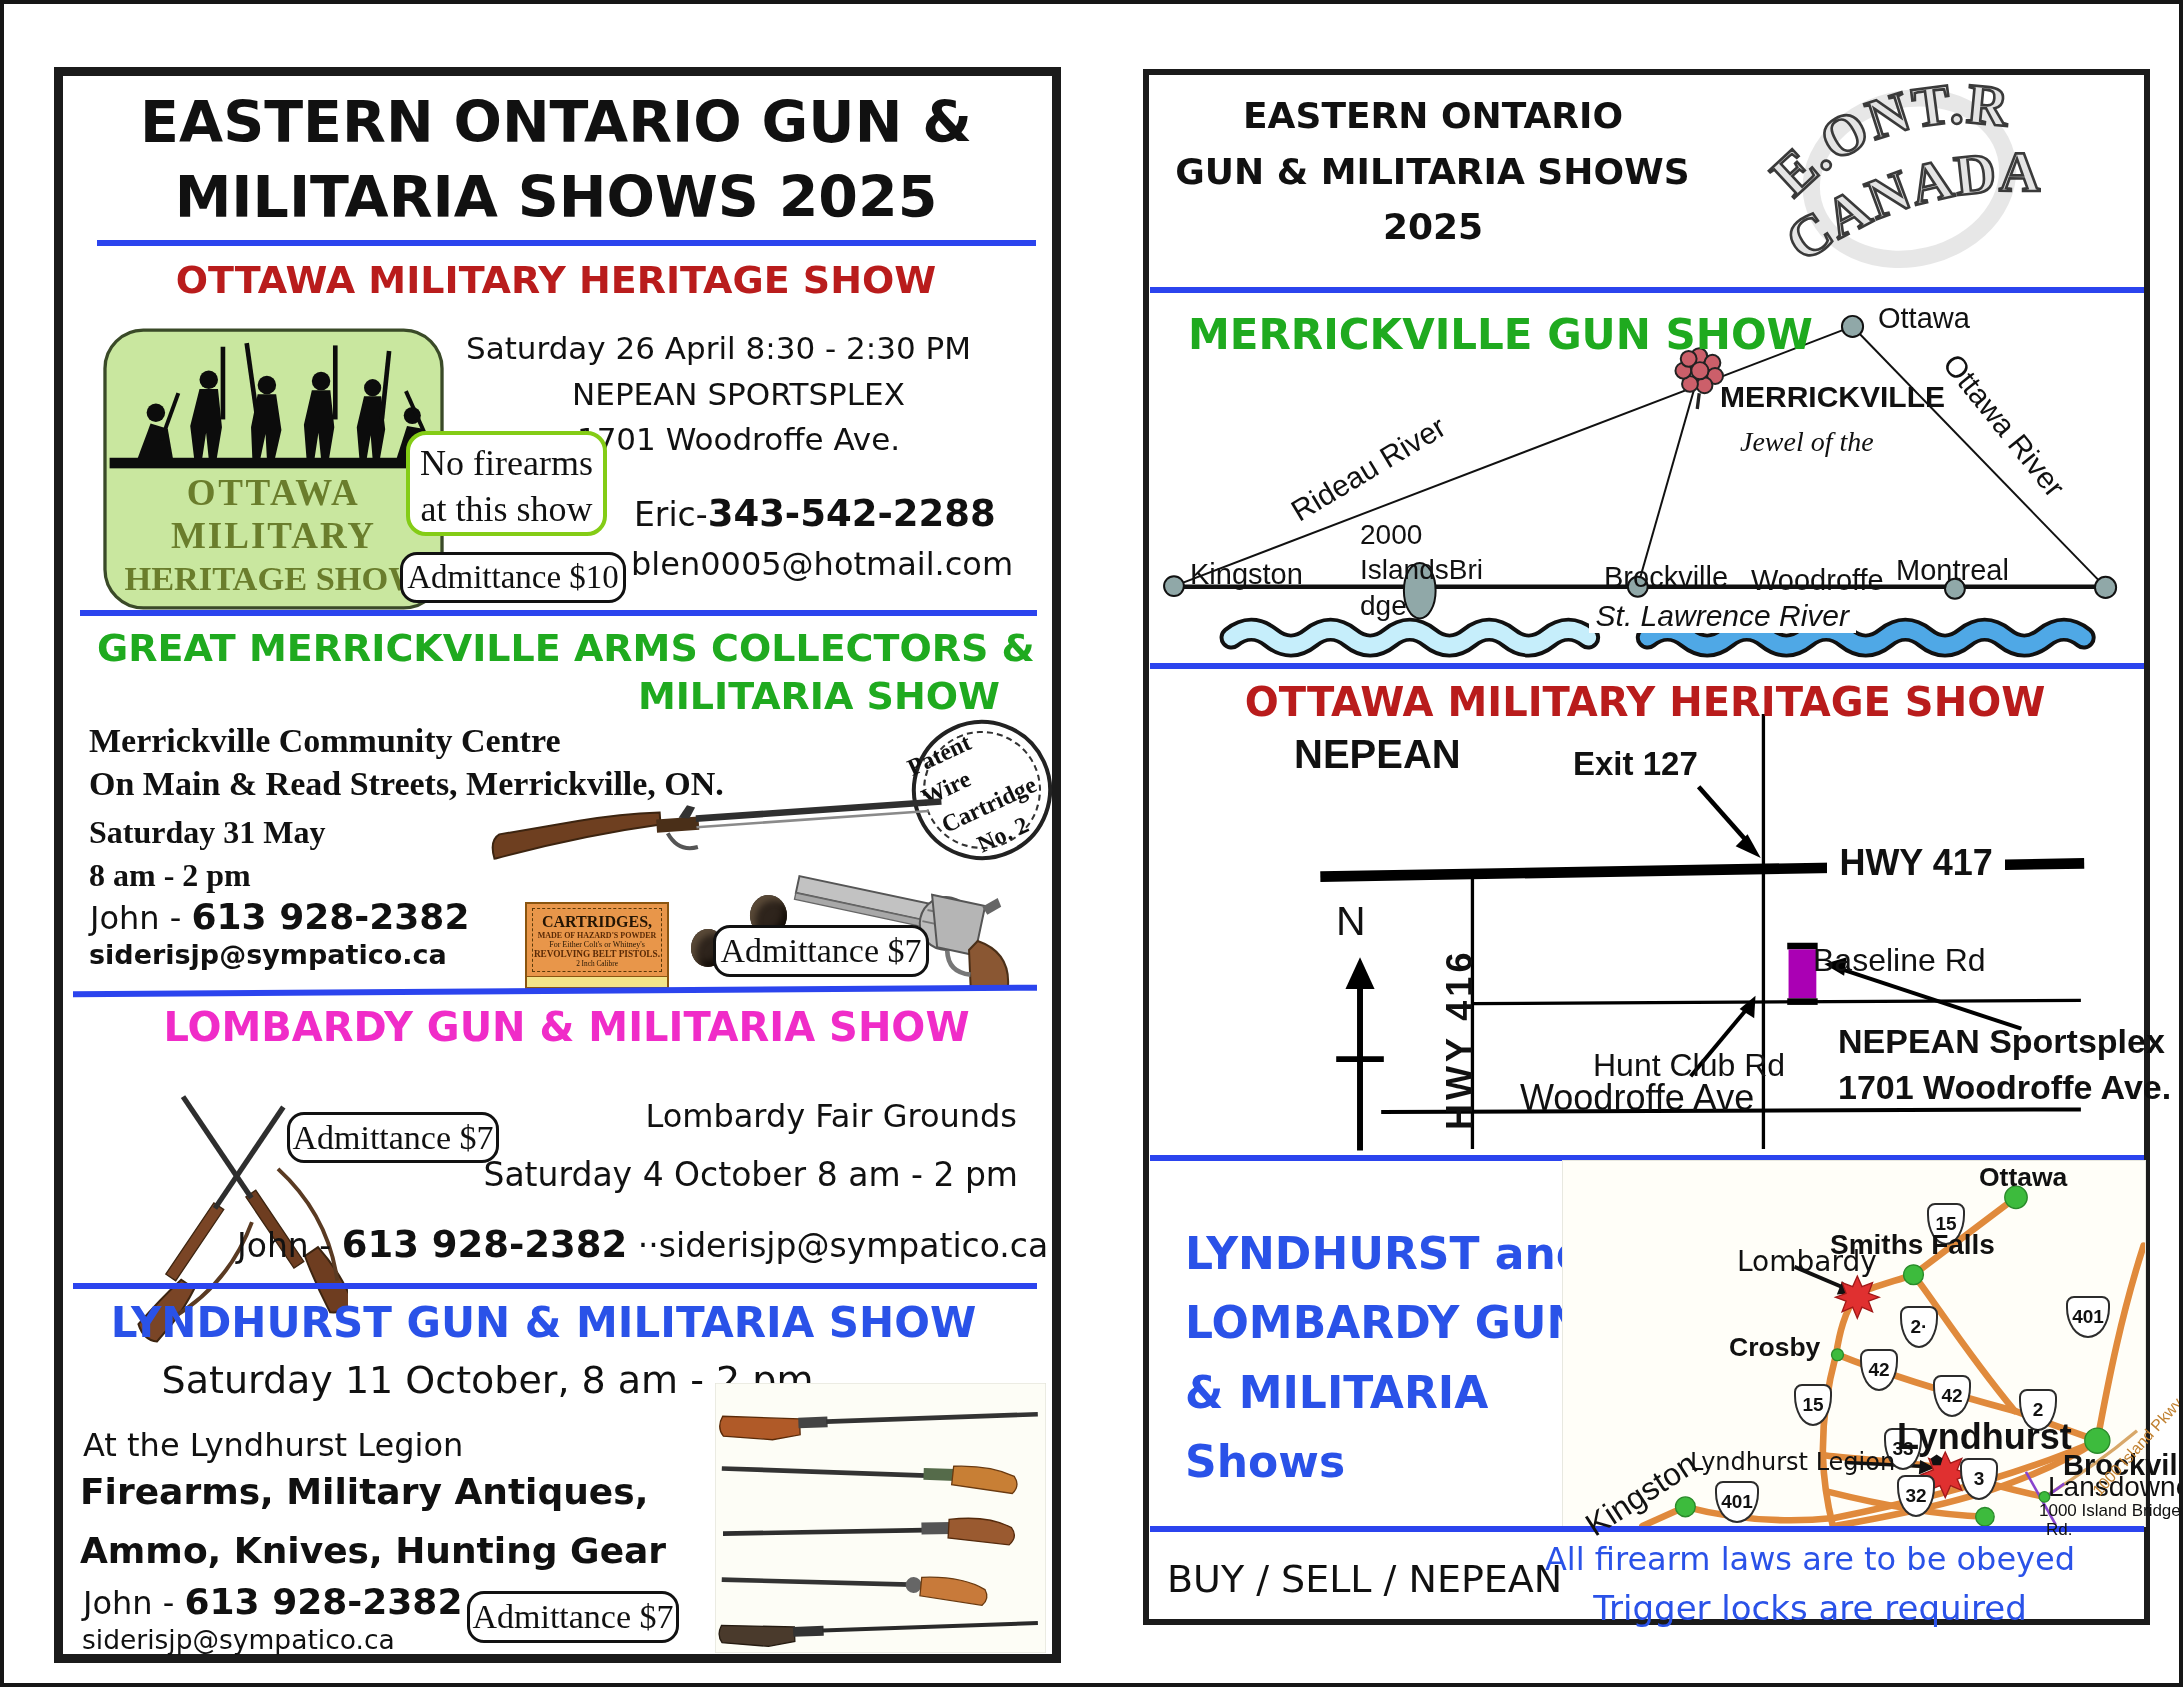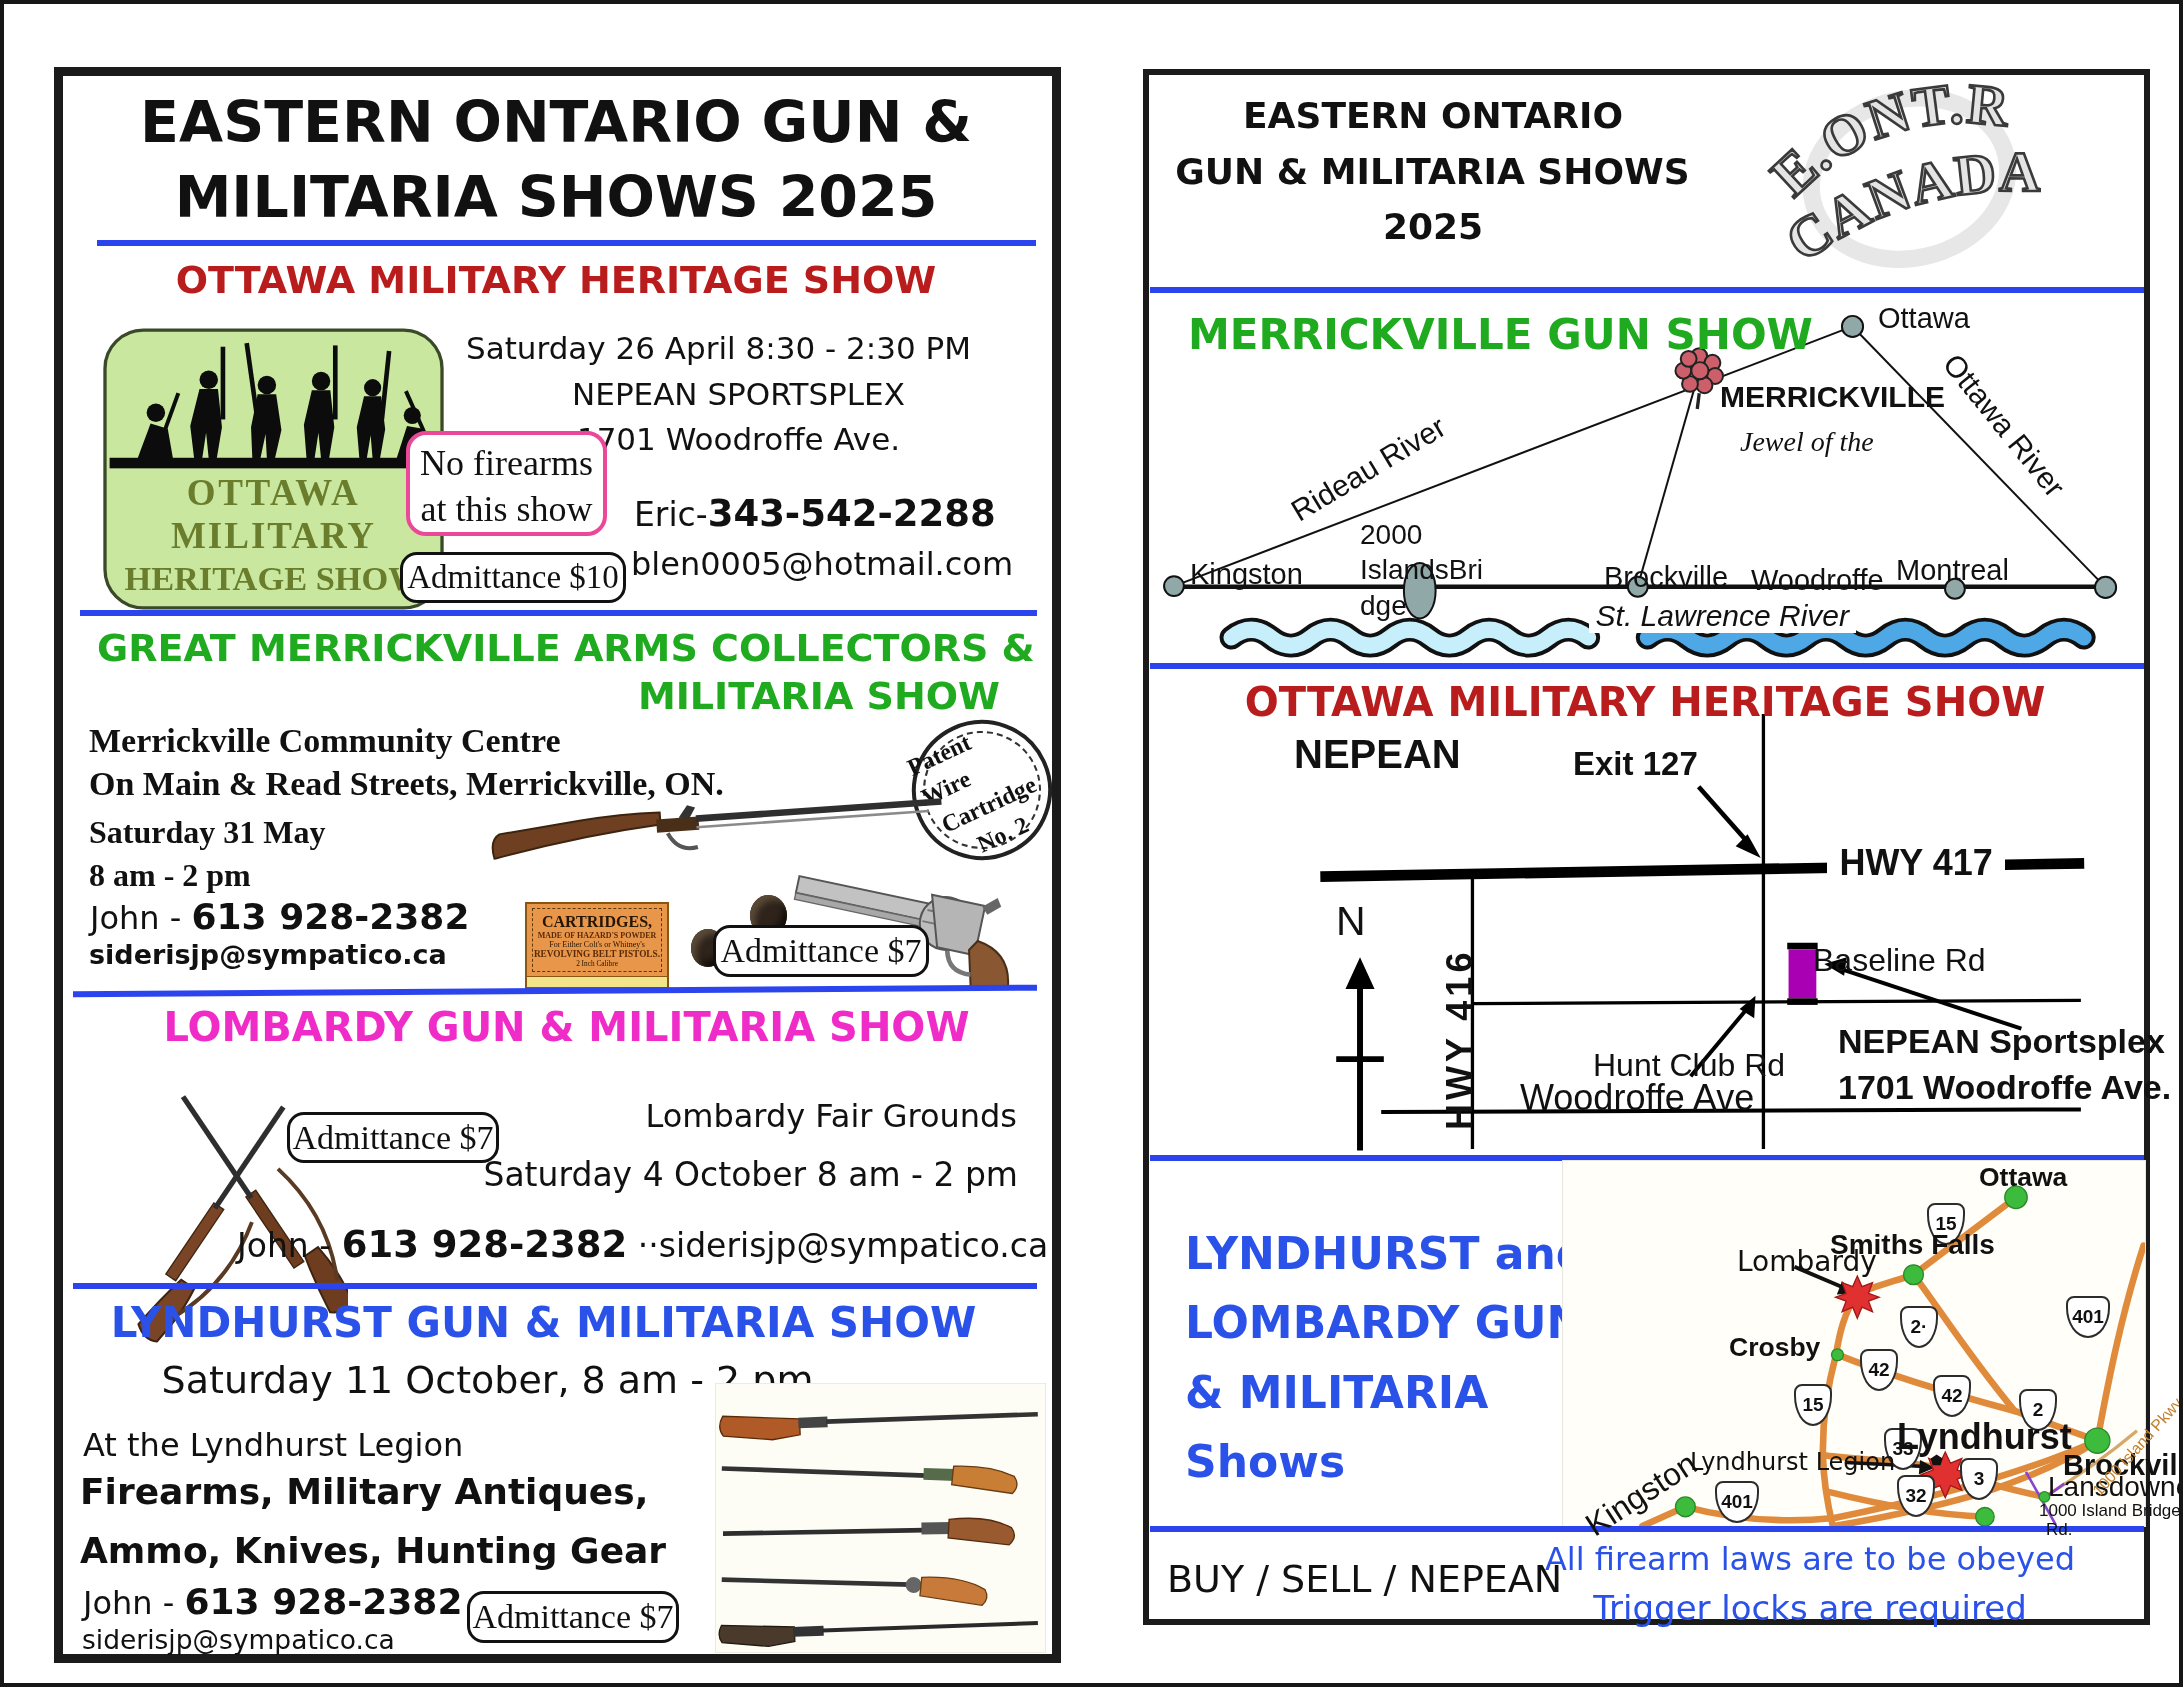--- a/index.html
+++ b/index.html
@@ -11,21 +11,21 @@
   .rt{text-align:right;}
   .comic{font-family:"DejaVu Sans",sans-serif;}
   .serif{font-family:"Liberation Serif",serif;}
   .b{font-weight:bold;}
   .i{font-style:italic;}
   .panel{position:absolute;background:#fff;border:9.3px solid #1b1b1b;box-sizing:border-box;}
   .panel.right{border-width:6.6px;}
   .bluesep{position:absolute;height:6px;background:#2b44ee;}
   .adbox{position:absolute;border:3.3px solid #111;border-radius:17px;background:#fff;
          font-family:"Liberation Serif",serif;font-size:34px;display:flex;align-items:center;justify-content:center;white-space:nowrap;}
-  .nfbox{position:absolute;border:4px solid #ec4899;border-radius:20px;background:#fff;
+  .nfbox{position:absolute;border:4px solid #84cc16;border-radius:20px;background:#fff;
          font-family:"Liberation Serif",serif;font-size:36px;text-align:center;line-height:46px;padding-top:5.3px;box-sizing:border-box;}
   .h-purple{color:#b91c1c;}
   .h-green{color:#1faa1f;}
   .h-pink{color:#f02cc8;}
   .h-blue{color:#2a52e8;}
   .maplabel{position:absolute;font-family:"Liberation Sans",sans-serif;white-space:nowrap;}
   .stamp{position:absolute;left:908px;top:716px;width:140px;height:140px;border:4px solid #222;border-radius:50%;
          transform:rotate(-25deg);background:#fff;box-sizing:border-box;}
   .stamp .inner{position:absolute;left:6.6px;top:6.6px;right:6.6px;bottom:6.6px;border:2px dashed #333;border-radius:50%;
          display:flex;flex-direction:column;align-items:center;justify-content:center;

